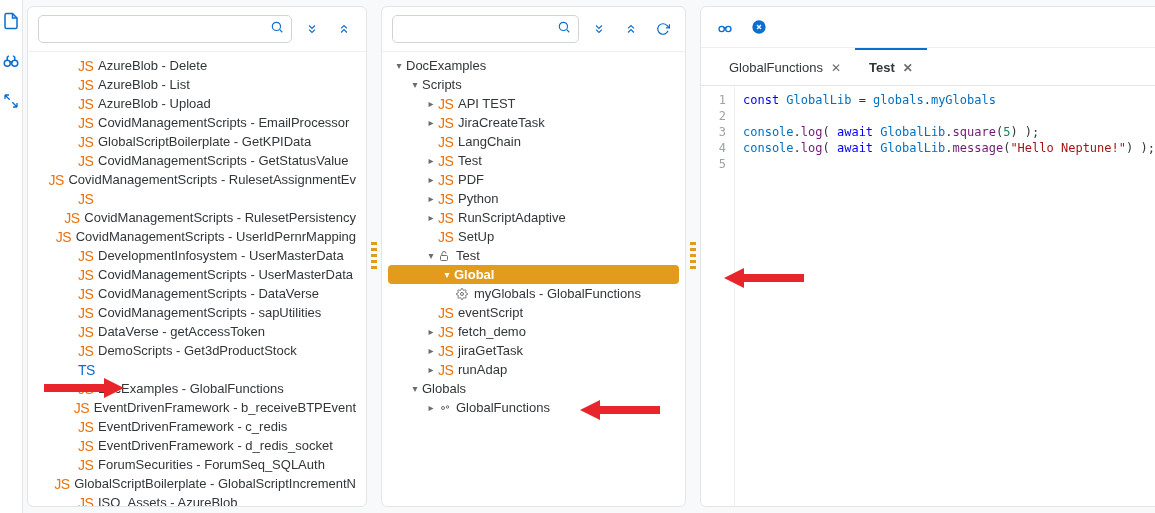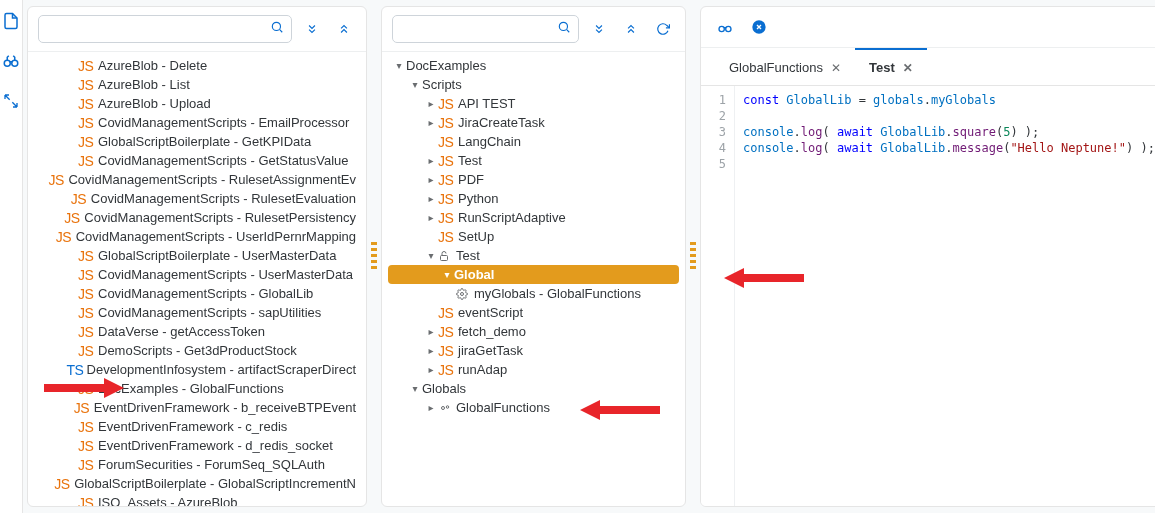--- a/index.html
+++ b/index.html
@@ -127,66 +127,64 @@
             <span>CovidManagementScripts - GetStatusValue</span>
           </div>
           <div class="tree-row">
             <span class="indent" style="width:40px"></span>
             <span class="js-badge">JS</span>
             <span>CovidManagementScripts - RulesetAssignmentEv</span>
           </div>
           <div class="tree-row">
             <span class="indent" style="width:40px"></span>
             <span class="js-badge">JS</span>
-            <span>CovidManagementScripts - RulesetEvaluation</span>
           </div>
           <div class="tree-row">
             <span class="indent" style="width:40px"></span>
             <span class="js-badge">JS</span>
             <span>CovidManagementScripts - RulesetPersistency</span>
           </div>
           <div class="tree-row">
             <span class="indent" style="width:40px"></span>
             <span class="js-badge">JS</span>
             <span>CovidManagementScripts - UserIdPernrMapping</span>
           </div>
           <div class="tree-row">
             <span class="indent" style="width:40px"></span>
             <span class="js-badge">JS</span>
-            <span>GlobalScriptBoilerplate - UserMasterData</span>
+            <span>DevelopmentInfosystem - UserMasterData</span>
           </div>
           <div class="tree-row">
             <span class="indent" style="width:40px"></span>
             <span class="js-badge">JS</span>
             <span>CovidManagementScripts - UserMasterData</span>
           </div>
           <div class="tree-row">
             <span class="indent" style="width:40px"></span>
             <span class="js-badge">JS</span>
-            <span>CovidManagementScripts - GlobalLib</span>
+            <span>CovidManagementScripts - DataVerse</span>
           </div>
           <div class="tree-row">
             <span class="indent" style="width:40px"></span>
             <span class="js-badge">JS</span>
             <span>CovidManagementScripts - sapUtilities</span>
           </div>
           <div class="tree-row">
             <span class="indent" style="width:40px"></span>
             <span class="js-badge">JS</span>
             <span>DataVerse - getAccessToken</span>
           </div>
           <div class="tree-row">
             <span class="indent" style="width:40px"></span>
             <span class="js-badge">JS</span>
             <span>DemoScripts - Get3dProductStock</span>
           </div>
           <div class="tree-row">
             <span class="indent" style="width:40px"></span>
             <span class="ts-badge">TS</span>
-            <span>DevelopmentInfosystem - artifactScraperDirect</span>
           </div>
           <div class="tree-row">
             <span class="indent" style="width:40px"></span>
             <span class="js-badge">JS</span>
             <span>DocExamples - GlobalFunctions</span>
           </div>
           <div class="tree-row">
             <span class="indent" style="width:40px"></span>
             <span class="js-badge">JS</span>
             <span>EventDrivenFramework - b_receiveBTPEvent</span>

